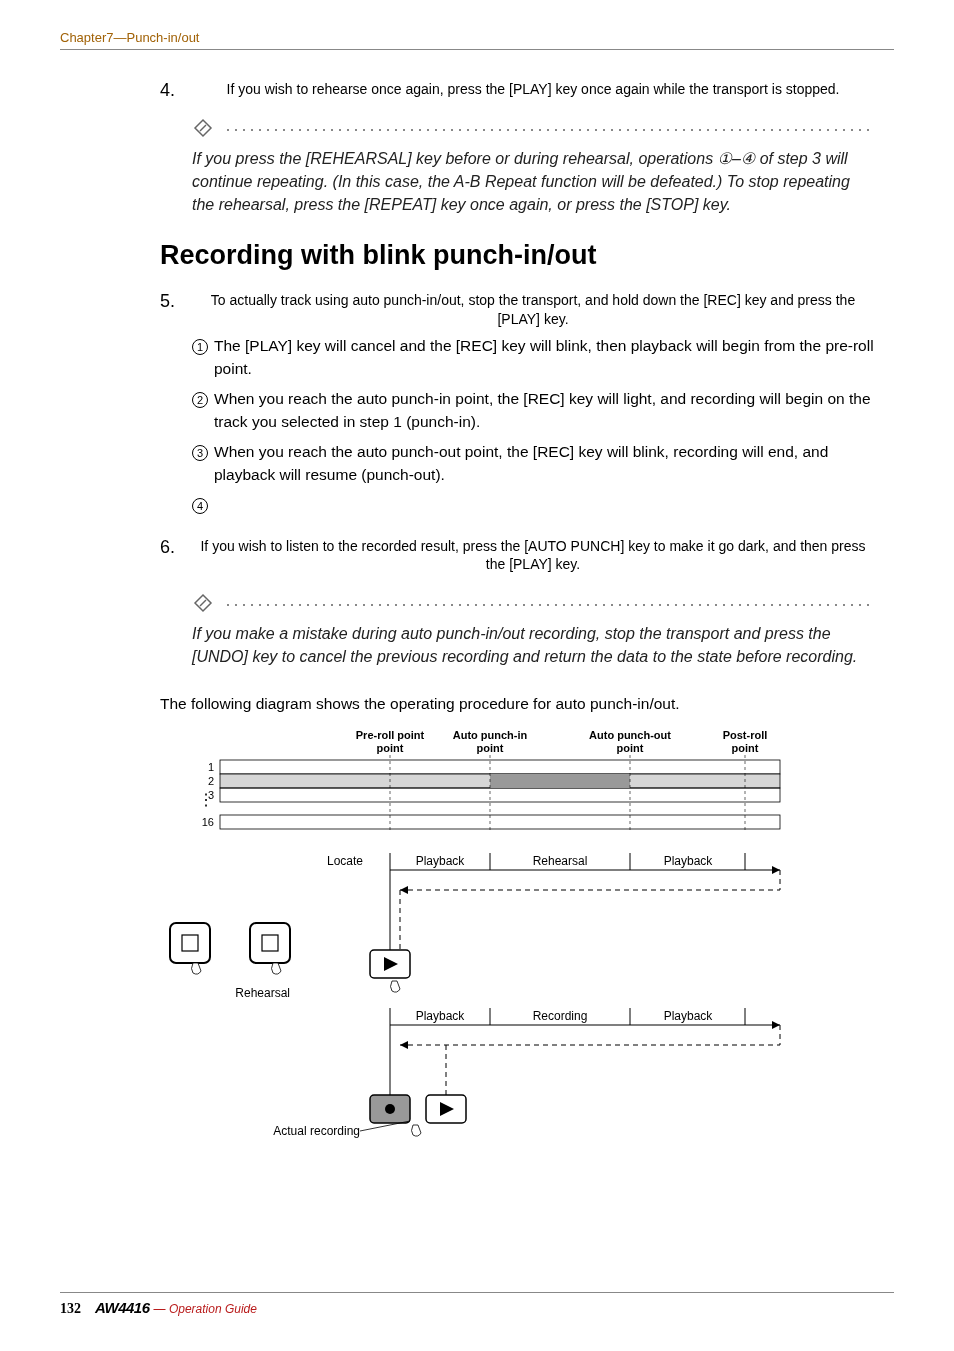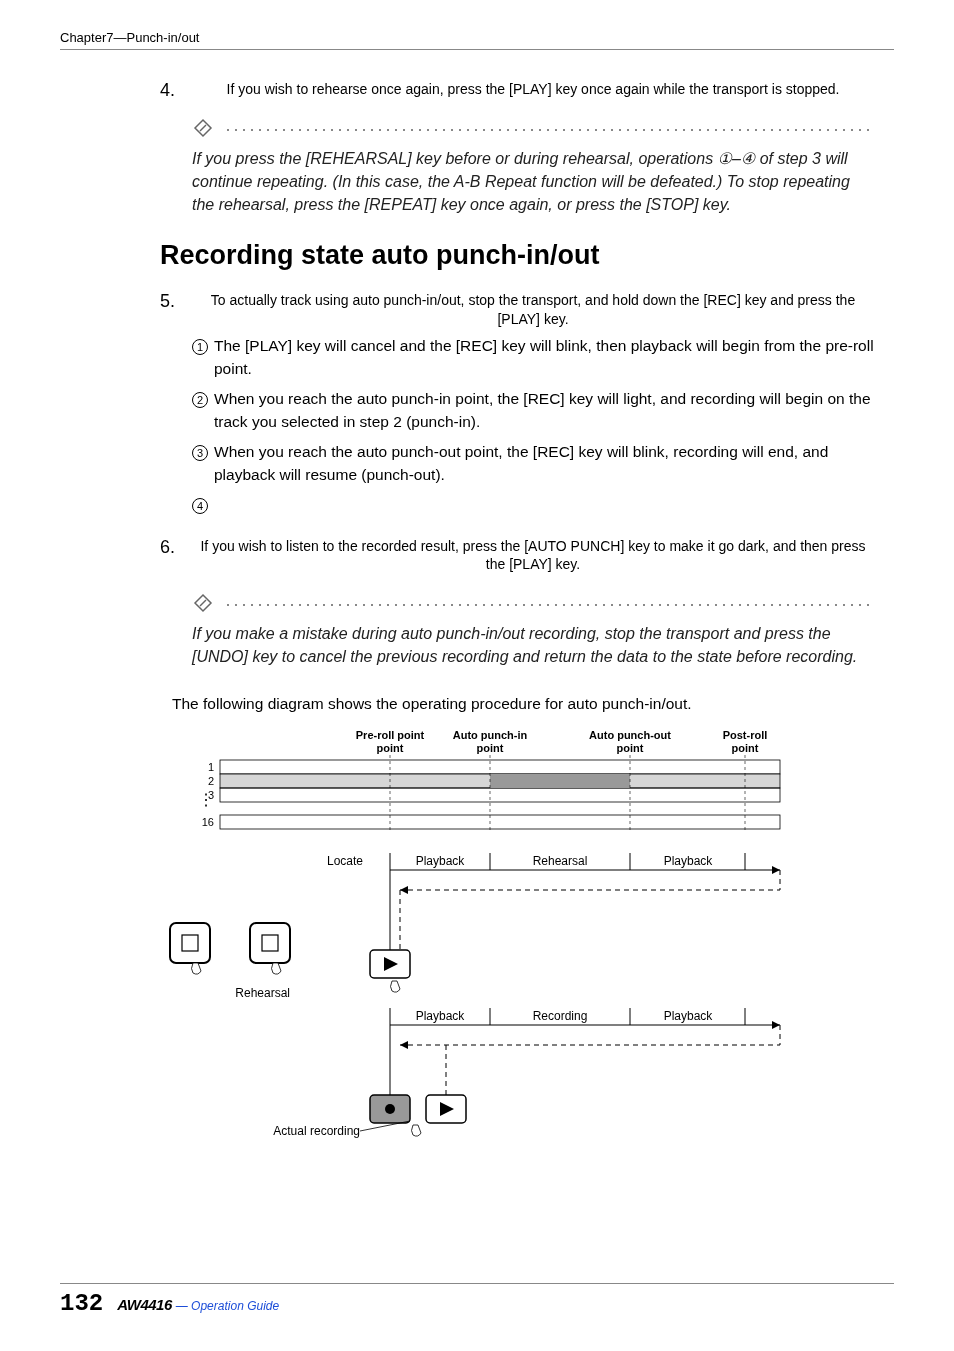--- a/index.html
+++ b/index.html
@@ -8,21 +8,21 @@
     background: #fff;
     color: #000;
     width: 954px;
     height: 1351px;
     position: relative;
     padding: 30px 60px 40px 60px;
   }
   .header-title {
     font-size: 13px;
     font-family: "Helvetica", Arial, sans-serif;
-    color: #000000;
+    color: #a16207;
     padding-bottom: 4px;
   }
   .header-rule {
     border-top: 1px solid #888;
     margin-bottom: 30px;
   }
   .content {
     margin-left: 100px;
     margin-right: 20px;
   }
@@ -100,21 +100,21 @@
     border-radius:50%;
     font-size:11px;
     line-height:14px;
     text-align:center;
     font-family: Arial, sans-serif;
   }
   .para {
     font-family: "Helvetica", Arial, sans-serif;
     font-size: 15.5px;
     line-height: 1.45;
-    margin-left: 12px;
+    margin-left: 0px;
     margin-bottom: 10px;
   }
   .diagram {
     margin-left: 0;
     margin-top: 10px;
   }
   .footer {
     position: absolute;
     bottom: 34px;
     left: 60px;
@@ -123,35 +123,35 @@
   .footer-rule {
     border-top: 1px solid #888;
     margin-bottom: 6px;
   }
   .footer-row {
     display:flex;
     align-items: baseline;
     gap: 14px;
   }
   .page-num {
-    font-family: Liberation Mono, monospace;
+    font-family: Liberation Serif, serif;
     font-weight: bold;
-    font-size: 24px;
+    font-size: 14px;
   }
   .prod-logo {
     font-family: "Arial Narrow", Arial, sans-serif;
     font-style: italic;
     font-weight: bold;
     font-size: 15px;
     letter-spacing: -0.5px;
   }
   .op-guide {
     font-style: italic;
     font-size: 12px;
-    color: #1d4ed8;
+    color: #b91c1c;
     font-family: Arial, sans-serif;
   }
 </style>
 </head>
 <body>
 
 <div class="header-title">Chapter7—Punch-in/out</div>
 <div class="header-rule"></div>
 
 <div class="content">
@@ -169,33 +169,33 @@
         <svg width="22" height="22" viewBox="0 0 22 22">
           <polygon points="3,11 11,3 19,11 11,19" fill="none" stroke="#666" stroke-width="1.5"></polygon>
           <line x1="8" y1="14" x2="14" y2="8" stroke="#666" stroke-width="1.5"></line>
         </svg>
       </span>
       <div class="dotted"></div>
     </div>
     <div class="note-text">If you press the [REHEARSAL] key before or during rehearsal, operations ①–④ of step 3 will continue repeating. (In this case, the A-B Repeat function will be defeated.) To stop repeating the rehearsal, press the [REPEAT] key once again, or press the [STOP] key.</div>
   </div>
 
-  <h2 class="section">Recording state auto punch-in/out</h2>
+  <h2 class="section">Recording with blink punch-in/out</h2>
 
   <div class="step">
     <div class="step-num">5.</div>
     <div class="step-body">
       <div class="step-head">To actually track using auto punch-in/out, stop the transport, and hold down the [REC] key and press the [PLAY] key.</div>
       <div class="sub-item">
         <div class="circ-num"><span class="circ">1</span></div>
         <div>The [PLAY] key will cancel and the [REC] key will blink, then playback will begin from the pre-roll point.</div>
       </div>
       <div class="sub-item">
         <div class="circ-num"><span class="circ">2</span></div>
-        <div>When you reach the auto punch-in point, the [REC] key will light, and recording will begin on the track you selected in step 2 (punch-in).</div>
+        <div>When you reach the auto punch-in point, the [REC] key will light, and recording will begin on the track you selected in step 1 (punch-in).</div>
       </div>
       <div class="sub-item">
         <div class="circ-num"><span class="circ">3</span></div>
         <div>When you reach the auto punch-out point, the [REC] key will blink, recording will end, and playback will resume (punch-out).</div>
       </div>
       <div class="sub-item">
         <div class="circ-num"><span class="circ">4</span></div>
       </div>
     </div>
   </div>

